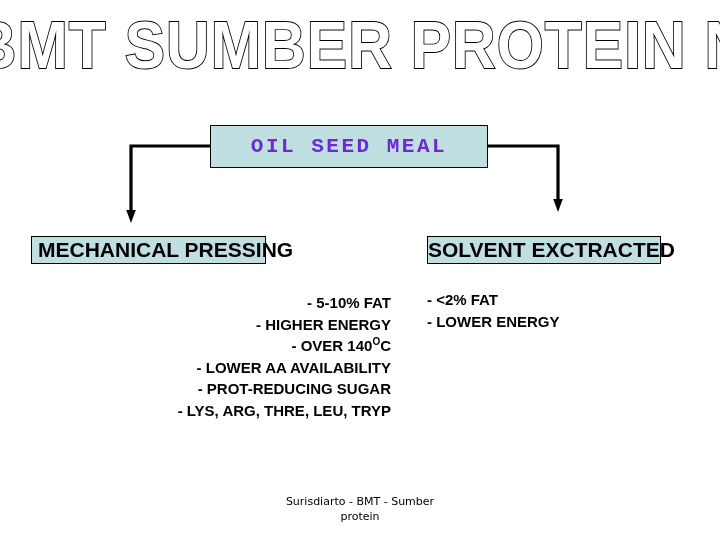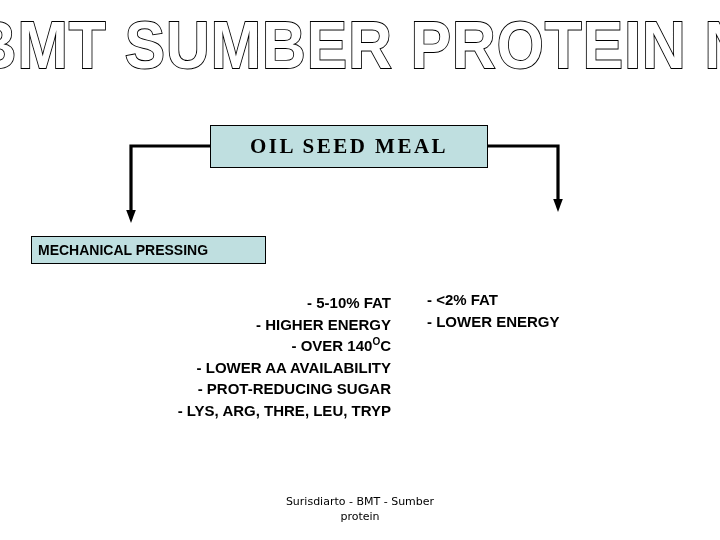--- a/index.html
+++ b/index.html
@@ -51,25 +51,25 @@
     height: 43px;
     background: #bfdfe0;
     border: 1px solid #000000;
     box-sizing: border-box;
     display: flex;
     align-items: center;
     justify-content: center;
     z-index: 3;
   }
   #oil-seed-meal-box .box-label {
-    font-family: Liberation Serif, serif;
+    font-family: Liberation Mono, monospace;
     font-size: 21px;
     font-weight: bold;
     letter-spacing: 2.5px;
-    color: #000000;
+    color: #6d28d9;
     white-space: nowrap;
   }
 
   
   #connectors {
     position: absolute;
     left: 0;
     top: 0;
     width: 720px;
     height: 540px;
@@ -82,21 +82,21 @@
     position: absolute;
     background: #bfdfe0;
     border: 1px solid #000000;
     box-sizing: border-box;
     display: flex;
     align-items: center;
     z-index: 3;
   }
   .branch-box .branch-label {
     font-family: "Liberation Sans", sans-serif;
-    font-size: 14px;
+    font-size: 21px;
     font-weight: bold;
     color: #000000;
     white-space: nowrap;
     width: 100%;
   }
   #mechanical-pressing-box {
     left: 31px;
     top: 236px;
     width: 235px;
     height: 28px;
@@ -182,20 +182,23 @@
   </svg>
 
   <div id="oil-seed-meal-box">
     <span class="box-label">OIL SEED MEAL</span>
   </div>
 
   <div id="mechanical-pressing-box" class="branch-box">
     <span class="branch-label">MECHANICAL PRESSING</span>
   </div>
 
+  <div id="solvent-extracted-box" class="branch-box">
+    <span class="branch-label">SOLVENT EXCTRACTED</span>
+  </div>
 
   <div id="left-bullets" class="bullet-col">
     <div class="bullet-line">- 5-10% FAT</div>
     <div class="bullet-line">- HIGHER ENERGY</div>
     <div class="bullet-line"><span>- OVER 140</span><sup>O</sup><span>C</span></div>
     <div class="bullet-line indented">- LOWER AA AVAILABILITY</div>
     <div class="bullet-line indented">- PROT-REDUCING SUGAR</div>
     <div class="bullet-line indented">- LYS, ARG, THRE, LEU, TRYP</div>
   </div>
 

